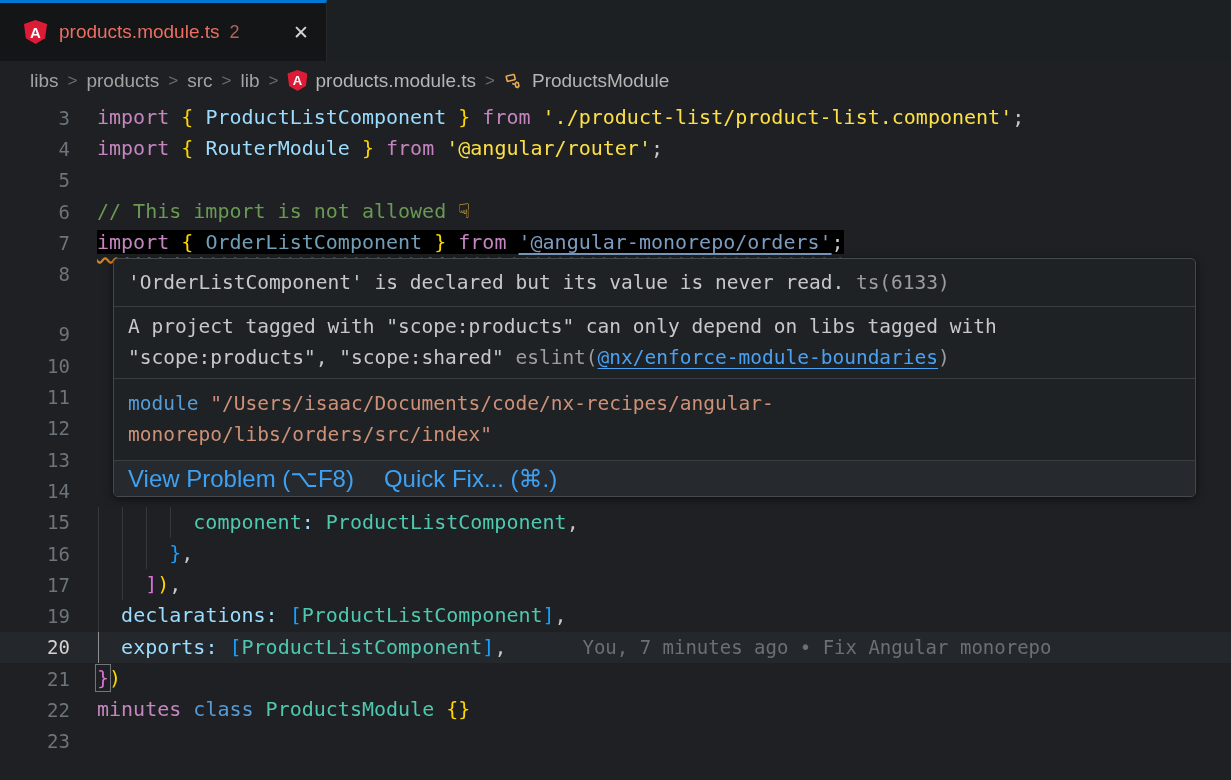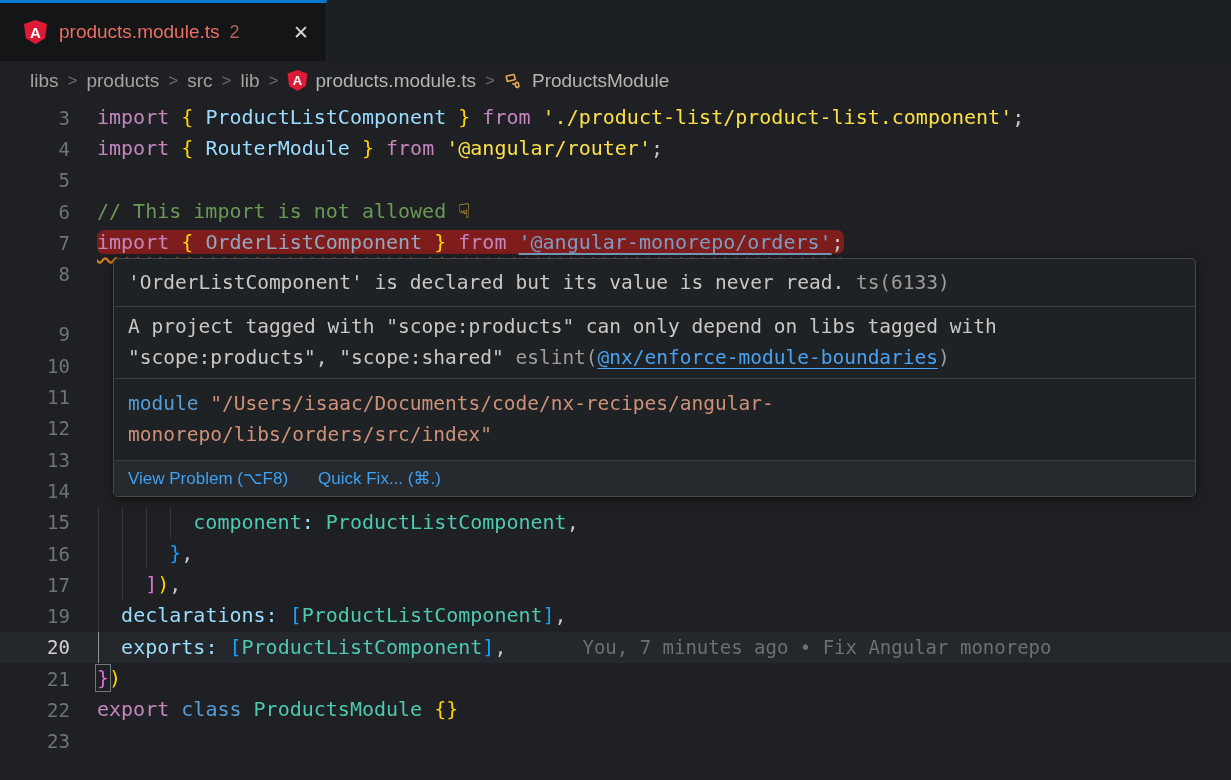--- a/index.html
+++ b/index.html
@@ -67,44 +67,44 @@
   .cm   { color:#6a9955; }
   .emoji{ color:#f7c53c; font-family:"DejaVu Sans", sans-serif; }
   .pl   { color:#c8c8c8; }
   .prop { color:#9cdcfe; }
   .op   { color:#9cdcfe; }
   .b1   { color:#ffd700; }
   .b2   { color:#da70d6; }
   .b3   { color:#179fff; }
   .match{ outline:1px solid #72767b; outline-offset:1px; }
   .hl {
-    background:#7f1d1d;
+    background:#000000;
     text-decoration:underline wavy #f14c4c;
-    text-decoration-thickness:1.6px; text-underline-offset:8px;border-radius:7px;
+    text-decoration-thickness:1.6px; text-underline-offset:8px;
   }
   .ww { text-decoration:underline wavy #d18616; text-decoration-thickness:1.6px; text-underline-offset:8px; }
   .blame { color:#6a7075; margin-left:76px; font-size:19px; }
   
   .hover {
     position:absolute; left:113px; top:258px; width:1083px; height:239px;
     background:#1f2225; border:1px solid #45494e; border-radius:5px;
     box-shadow:0 2px 10px rgba(0,0,0,.55); z-index:5; overflow:hidden;
     font-family:"DejaVu Sans Mono", monospace; font-size:19.5px; color:#c8c8c8;
   }
   .hv-sec { padding:8px 14px; border-bottom:1px solid #3a3d41; }
   .hv-1 { height:48px; display:flex; align-items:center; }
   .hv-2 { height:72px; line-height:30.5px; padding-top:5px; }
   .hv-3 { height:82px; line-height:31px; padding-top:9px; }
   .hv-dim { color:#9d9d9d;margin-top:36px; }
   .hv-link { color:#4aa1f2; text-decoration:underline; text-underline-offset:4px; cursor:pointer; }
   .hv-kw { color:#569cd6; }
   .hv-str { color:#ce9178; }
   .hv-actions {
     height:35px; background:#26292d; display:flex; align-items:center;
-    font-family:"Liberation Sans", sans-serif; font-size:17px; padding:0 14px;
+    font-family:"Liberation Sans", sans-serif; font-size:24px; padding:0 14px;
   }
   .hv-action { color:#3ea1f2; cursor:pointer; margin-right:30px; white-space:nowrap; }
 </style>
 </head>
 <body>
 
 <div class="tabstrip">
   <div class="tab">
     <div class="ng-icon">
         <span>A</span>
@@ -211,21 +211,21 @@
       <div class="row current">
         <span class="gutter">20</span>
         <div class="code"><div class="guide active" style="left: 0.5px;"></div><span class="pl">  </span><span class="prop">exports</span><span class="op">:</span><span class="pl"> </span><span class="b3">[</span><span class="cls">ProductListComponent</span><span class="b3">]</span><span class="pl">,</span><span class="blame">You, 7 minutes ago • Fix Angular monorepo</span></div>
       </div>
       <div class="row">
         <span class="gutter">21</span>
         <div class="code"><span class="b2 match">}</span><span class="b1">)</span></div>
       </div>
       <div class="row">
         <span class="gutter">22</span>
-        <div class="code"><span class="kw">export</span><span class="pl"> </span><span class="kw2">class</span><span class="pl"> </span><span class="cls">ProductsModule</span><span class="pl"> </span><span class="b1">{}</span></div>
+        <div class="code"><span class="kw">minutes</span><span class="pl"> </span><span class="kw2">class</span><span class="pl"> </span><span class="cls">ProductsModule</span><span class="pl"> </span><span class="b1">{}</span></div>
       </div>
       <div class="row">
         <span class="gutter">23</span>
         <div class="code"></div>
       </div>
     </div>
 </div>
 
 <div class="hover">
   <div class="hv-sec hv-1">

